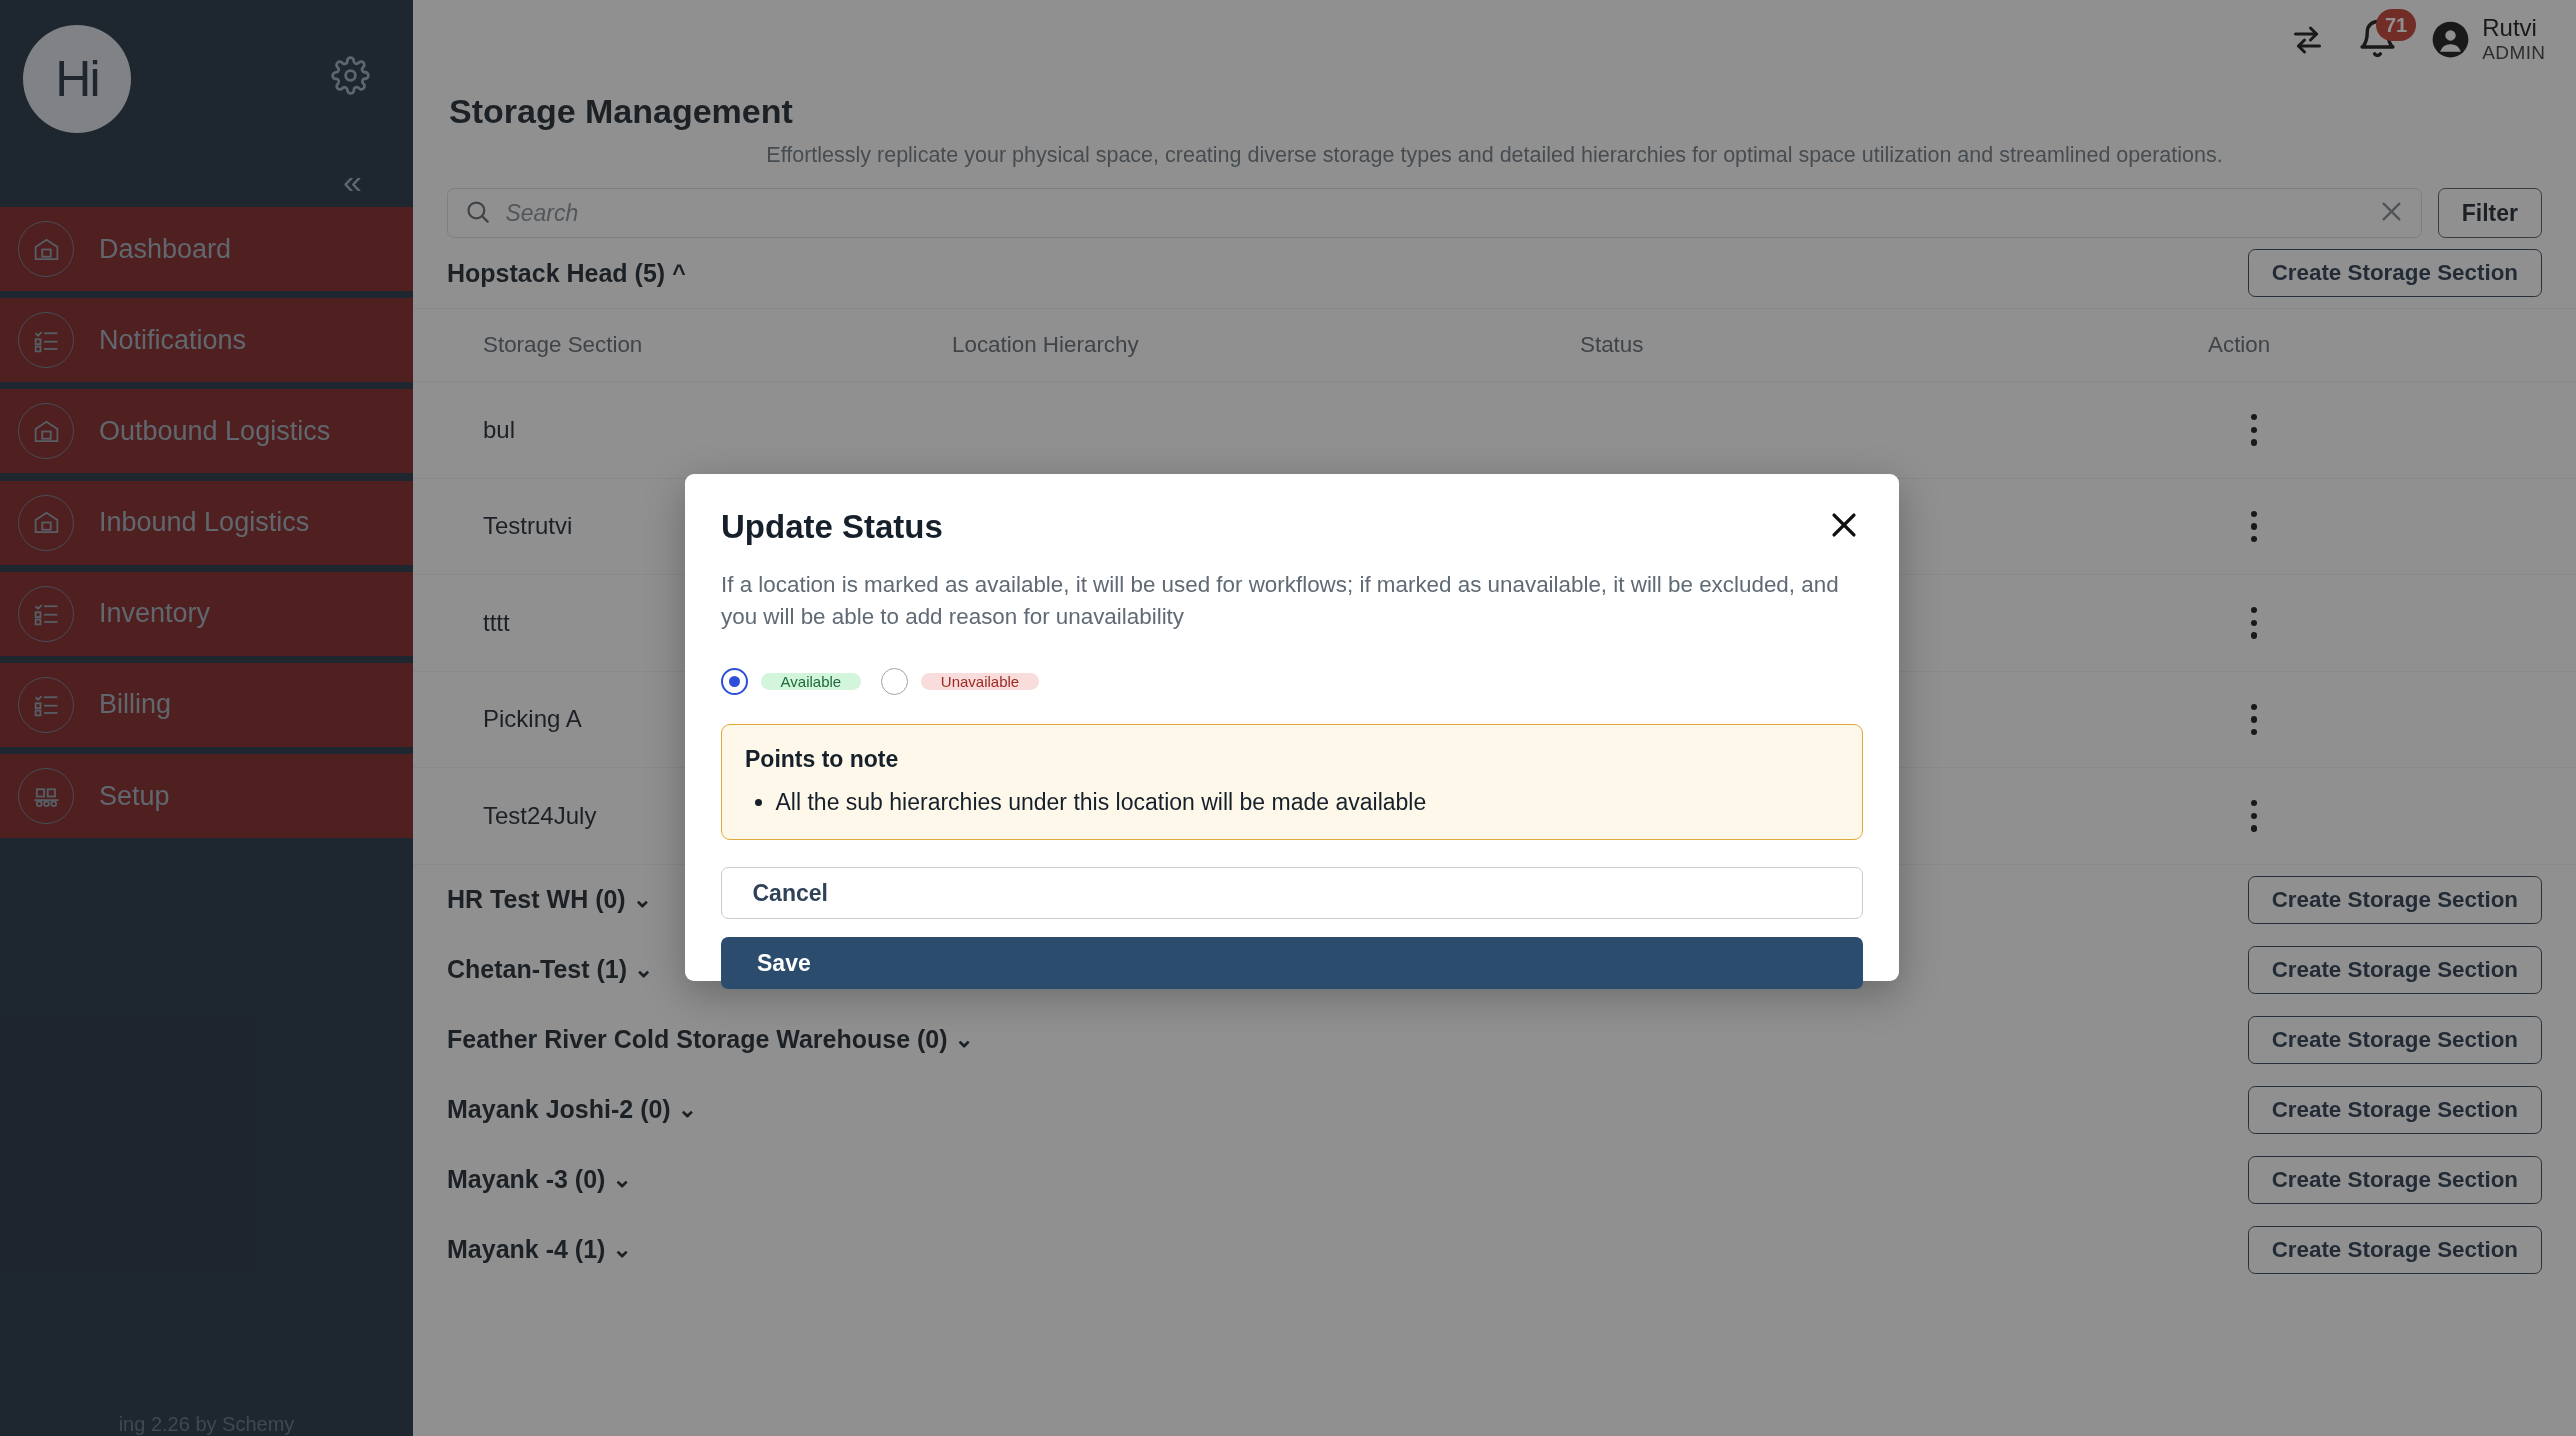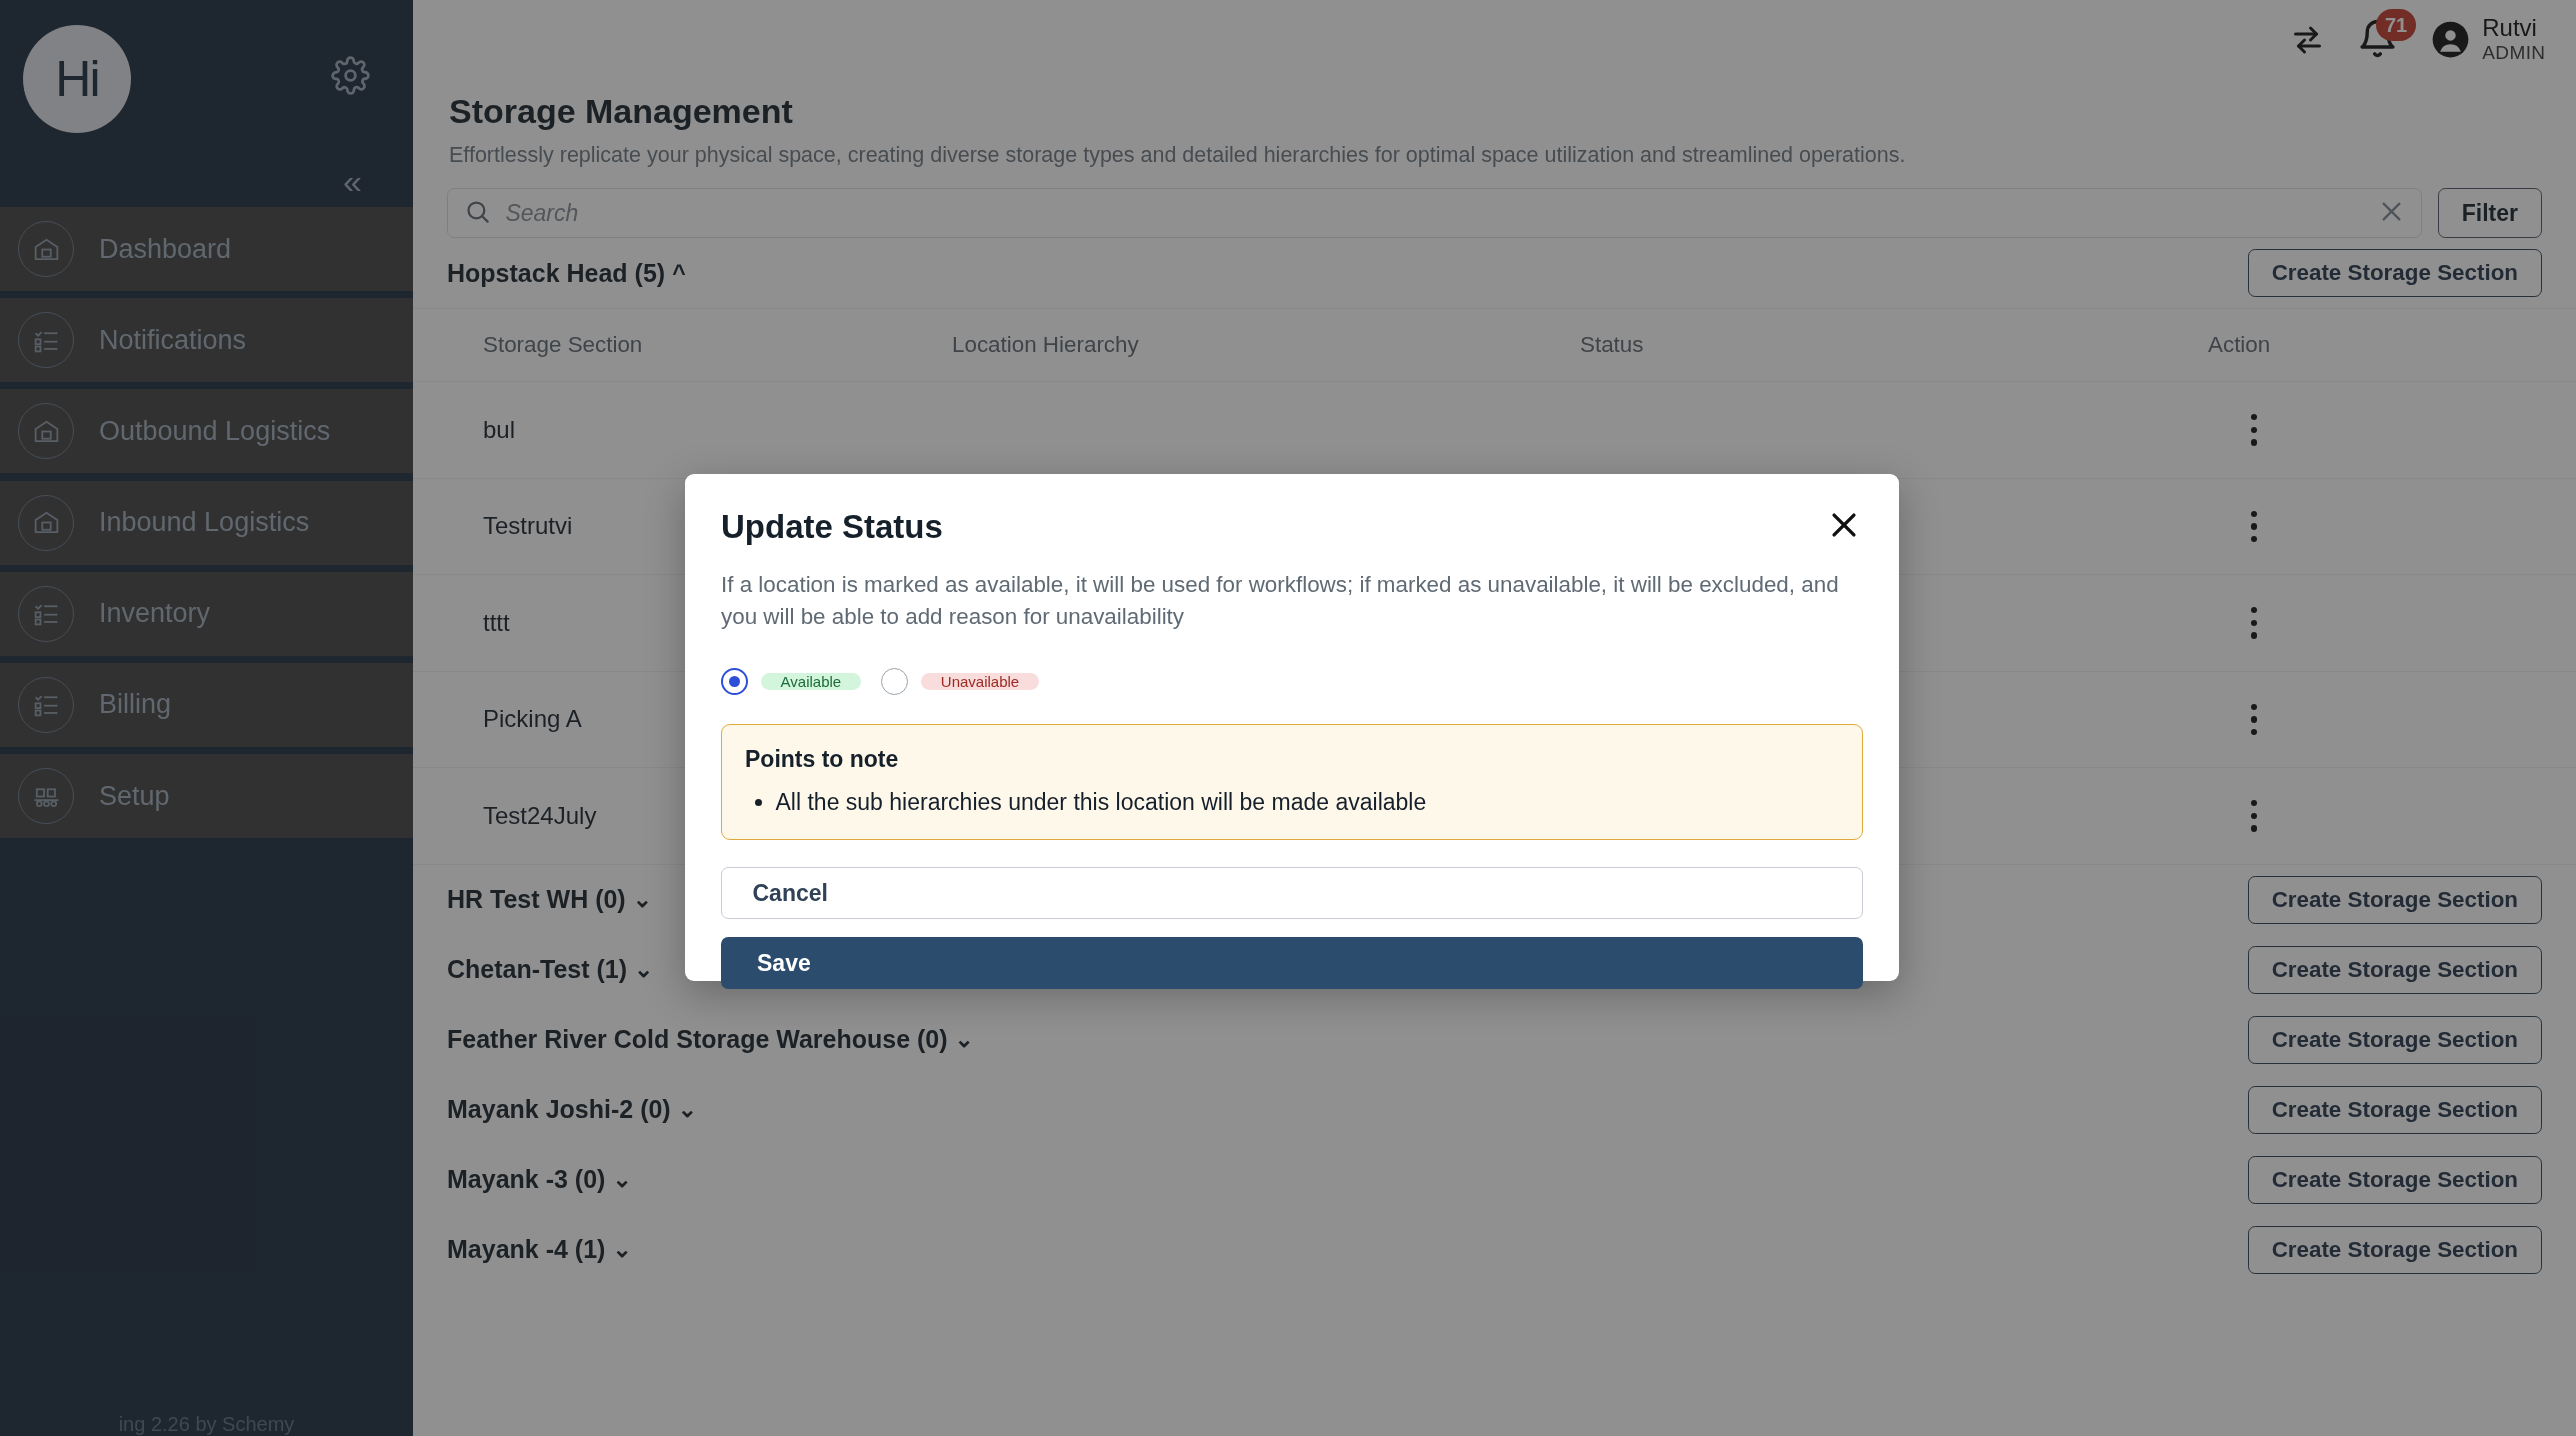--- a/index.html
+++ b/index.html
@@ -37,21 +37,21 @@
   .collapse {
     position: absolute; right: 41px; top: 163px;
     width: 39px; height: 36px;
     display: flex; align-items: center; justify-content: center;
     color: #9aa8b8; font-size: 34px; line-height: 1;
   }
   .sb-nav { margin-top: 45px; }
   .sb-item {
     height: 84px; display: flex; align-items: center;
     padding-left: 18px; gap: 25px;
-    background: #404040; margin-bottom: 7.2px;
+    background: #7f1d1d; margin-bottom: 7.2px;
   }
   .sb-item .ic {
     width: 56px; height: 56px; border-radius: 50%;
     border: 1.8px solid #6b7c8f;
     display: flex; align-items: center; justify-content: center;
     flex: 0 0 56px;
   }
   .sb-item .lbl { font-size: 27px; color: #9fadbb; font-weight: 400; }
   .sb-footer {
     position: absolute; left: 0; bottom: 0; width: 100%;
@@ -77,21 +77,21 @@
     padding: 0 9px;
   }
   .user { display: flex; align-items: center; gap: 12.6px; }
   .avatar { width: 39px; height: 39px; }
   .user-meta { display: flex; flex-direction: column; line-height: 1.12; }
   .user-name { font-size: 24px; color: #111; }
   .user-role { font-size: 19px; color: #3a3a3a; letter-spacing: 0.4px; }
 
   .page-head { padding: 12.6px 36px 0 36px; }
   .page-title { font-size: 34px; font-weight: 700; color: #16202b; }
-  .page-sub { font-size: 21.5px; color: #6d7780; margin-top: 12.6px; }
+  .page-sub { font-size: 21.5px; color: #6d7780; margin-top: 12.6px; text-align: center; }
 
   .searchrow {
     display: flex; align-items: center; gap: 16px;
     padding: 20px 34px 0 34px;
   }
   .searchbox {
     flex: 1; height: 50px; border: 0.9px solid #d8dde2; border-radius: 7.2px;
     display: flex; align-items: center; padding: 0 16px; gap: 14.4px;
     background: #fff;
   }

